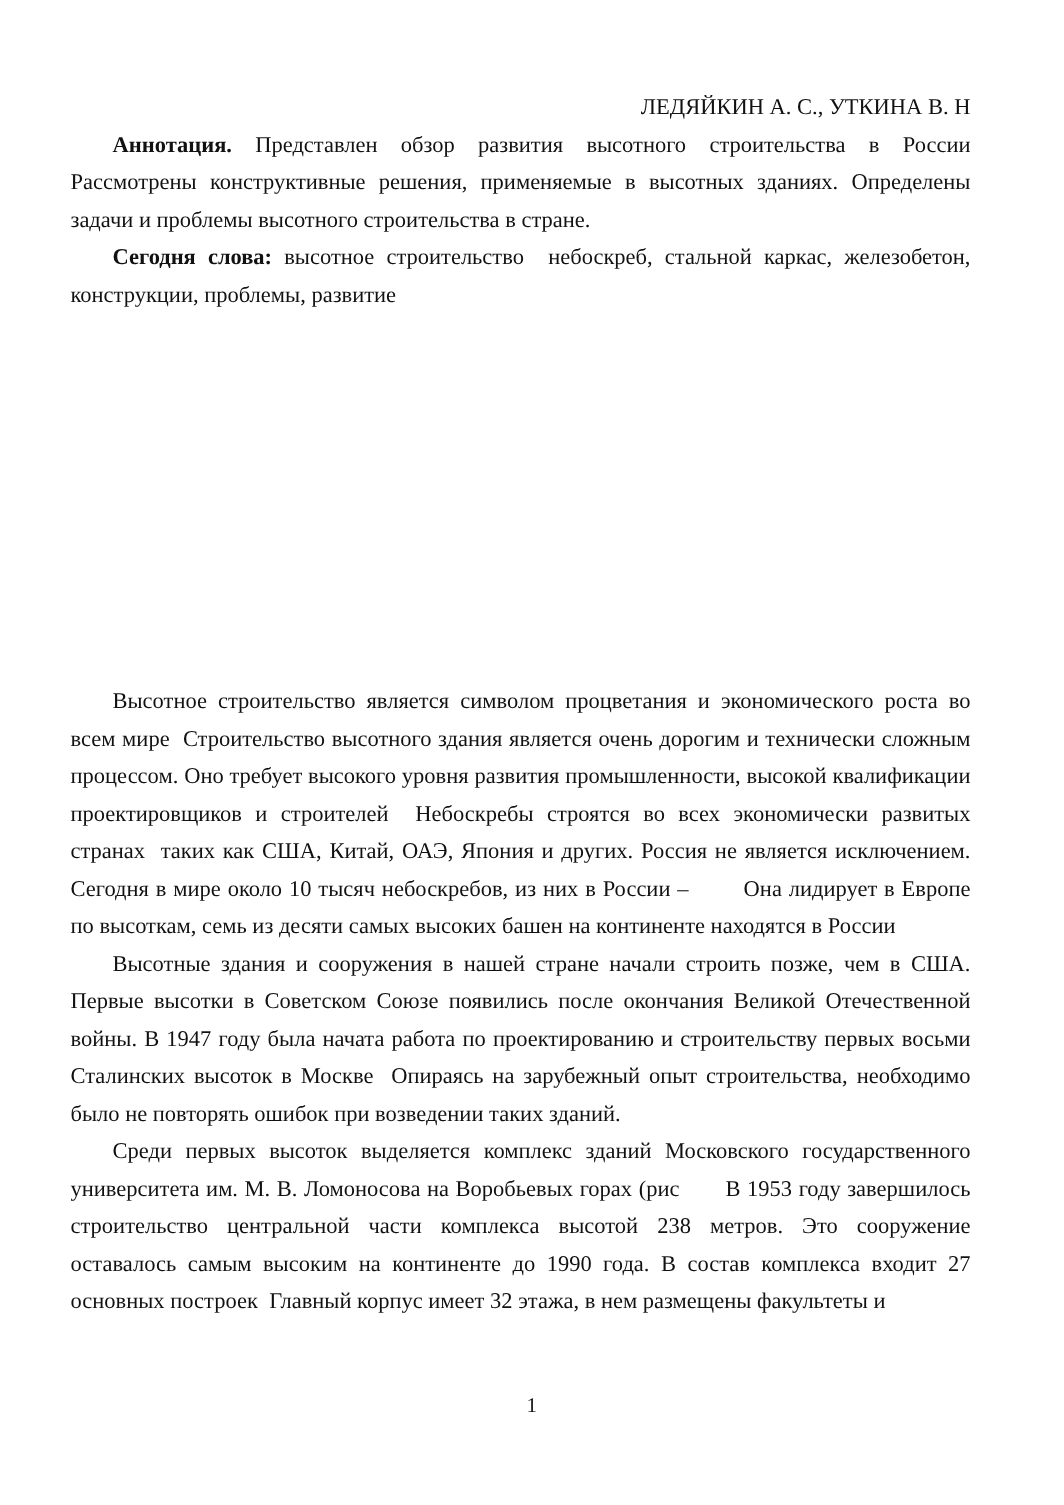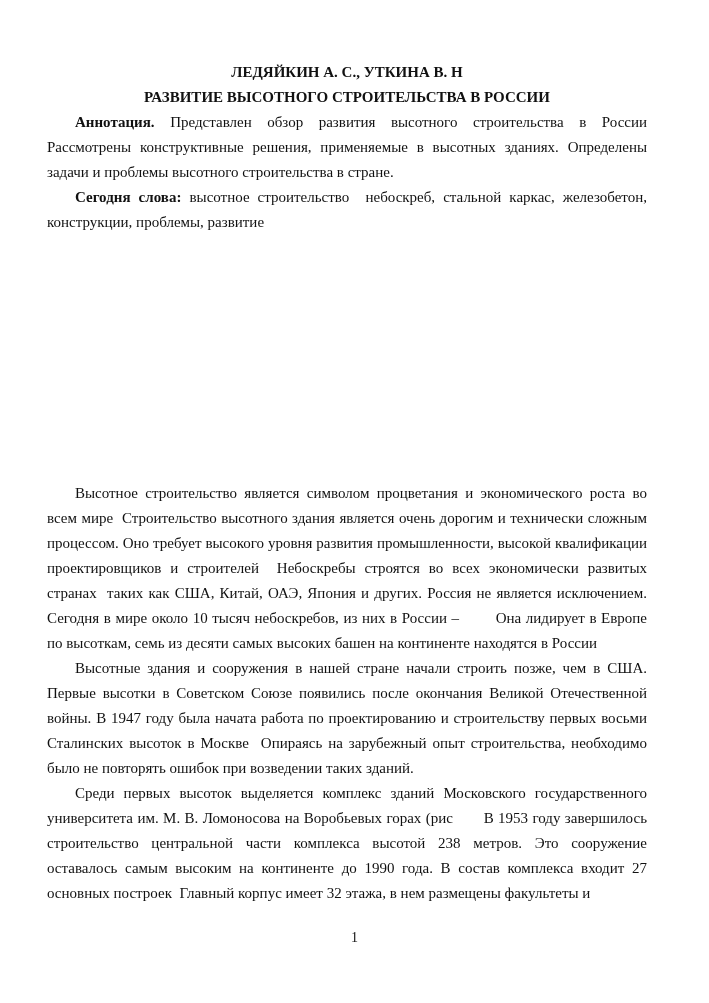--- a/index.html
+++ b/index.html
@@ -22,22 +22,22 @@
     position: absolute;
     top: 60px;
     left: 47px;
     width: 600px;
   }
   .content p {
     margin: 0;
     padding: 0;
   }
   .center-line {
-    text-align: center;
-    font-weight: bold;
+    text-align: right;
+    font-weight: normal;
   }
   .para {
     text-align: justify;
     text-indent: 28px;
   }
   .bold-lead {
     font-weight: bold;
   }
   .figure-gap {
     height: 246px;
@@ -53,21 +53,20 @@
   }
 </style>
 </head>
 <body>
 
 <div class="page">
   <div class="content">
 
     <p class="center-line">ЛЕДЯЙКИН А. С., УТКИНА В. Н</p>
 
-    <p class="center-line">РАЗВИТИЕ ВЫСОТНОГО СТРОИТЕЛЬСТВА В РОССИИ</p>
 
     <p class="para"><span class="bold-lead">Аннотация.</span><span> Представлен обзор развития высотного строительства в России Рассмотрены конструктивные решения, применяемые в высотных зданиях. Определены задачи и проблемы высотного строительства в стране.</span></p>
 
     <p class="para"><span class="bold-lead">Сегодня слова:</span><span> высотное строительство&nbsp; небоскреб, стальной каркас, железобетон, конструкции, проблемы, развитие</span></p>
 
     <div class="figure-gap"></div>
 
     <p class="para">Высотное строительство является символом процветания и экономического роста во всем мире&nbsp; Строительство высотного здания является очень дорогим и технически сложным процессом. Оно требует высокого уровня развития промышленности, высокой квалификации проектировщиков и строителей&nbsp; Небоскребы строятся во всех экономически развитых странах&nbsp; таких как США, Китай, ОАЭ, Япония и других. Россия не является исключением. Сегодня в мире около 10 тысяч небоскребов, из них в России –&nbsp;&nbsp;&nbsp;&nbsp;&nbsp;&nbsp;&nbsp; Она лидирует в Европе по высоткам, семь из десяти самых высоких башен на континенте находятся в России</p>
 
     <p class="para">Высотные здания и сооружения в нашей стране начали строить позже, чем в США. Первые высотки в Советском Союзе появились после окончания Великой Отечественной войны. В 1947 году была начата работа по проектированию и строительству первых восьми Сталинских высоток в Москве&nbsp; Опираясь на зарубежный опыт строительства, необходимо было не повторять ошибок при возведении таких зданий.</p>

